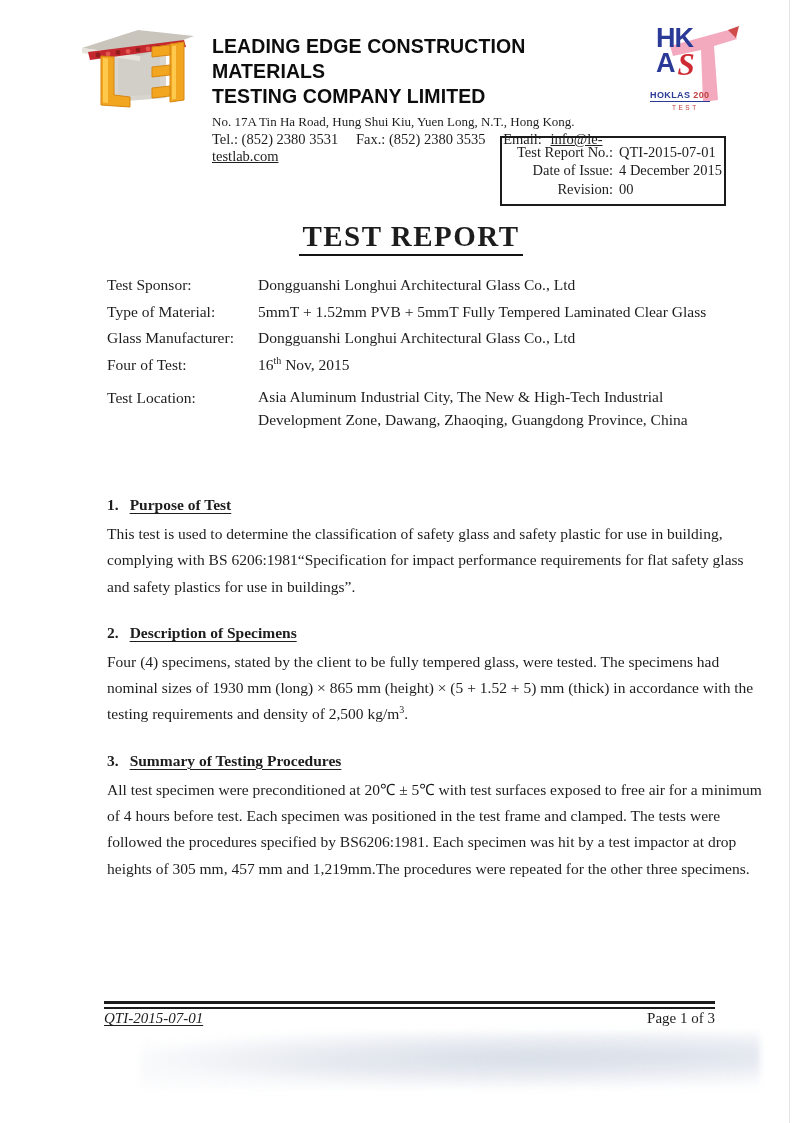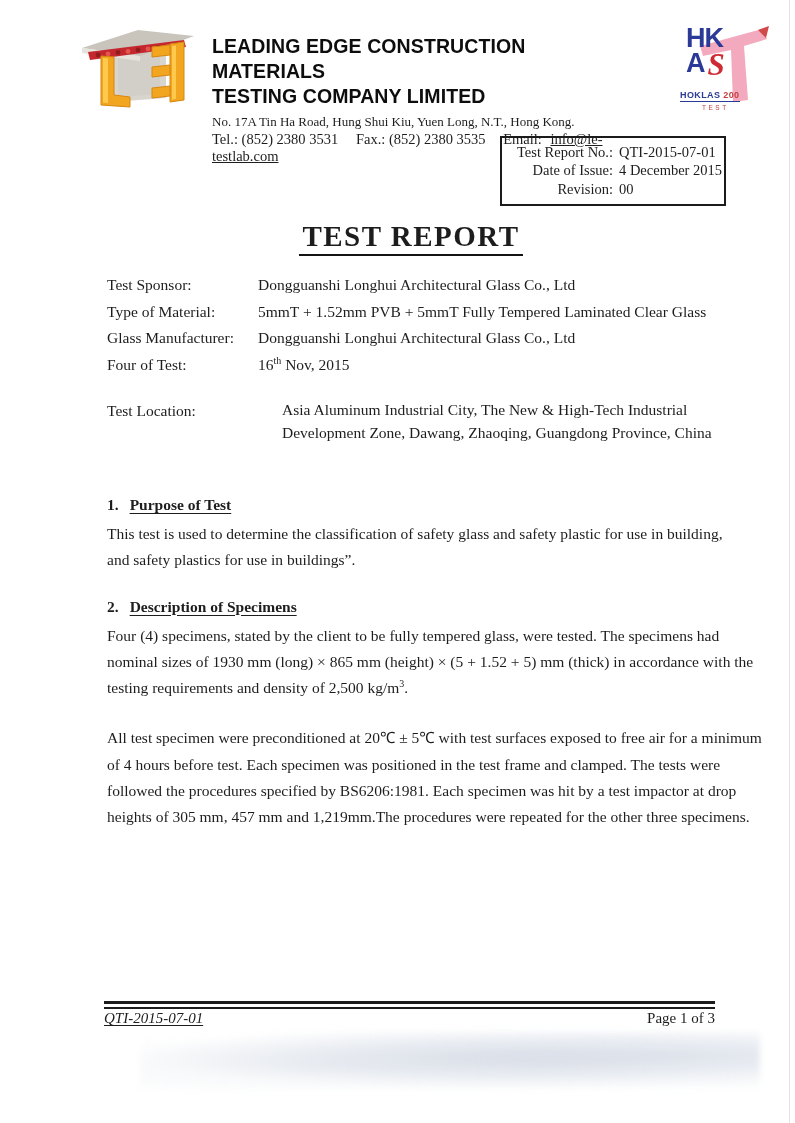--- a/index.html
+++ b/index.html
@@ -15,21 +15,21 @@
   .company-name {
     font-family:"Liberation Sans", sans-serif; font-weight:800;
     font-size:19.5px; line-height:25px; color:#0d0d0d; letter-spacing:0.1px;
   }
   .address { font-size:13px; line-height:17px; margin-top:4px; }
   .contact { font-size:14.5px; line-height:17px; margin-top:1px; }
   .contact .gap { display:inline-block; width:14px; }
   .contact .gap-s { display:inline-block; width:5px; }
   .email { text-decoration:underline; }
   
-  .hkas { position:absolute; top:24px; left:672px; width:104px; height:94px; }
+  .hkas { position:absolute; top:24px; left:642px; width:104px; height:94px; }
   .hkas svg.tick { position:absolute; left:0; top:0; width:104px; height:94px; }
   .hkas-letters { position:absolute; left:14px; top:2px; font-family:"Liberation Sans", sans-serif; font-weight:800; color:#2a3a96; }
   .hkas-hk { font-size:27px; line-height:24px; letter-spacing:-1px; }
   .hkas-arow { position:relative; line-height:24px; }
   .hkas-a { font-size:27px; letter-spacing:-1px; }
   .hkas-s { font-family:"Liberation Serif", serif; font-style:italic; font-weight:bold;
             font-size:31px; color:#cf2a33; position:relative; left:3px; top:3px; }
   .hkas-caption { position:absolute; left:8px; top:66px; font-family:"Liberation Sans", sans-serif;
     font-weight:700; font-size:9px; color:#2a3a96; border-bottom:1px solid #2a3a96;
     padding-bottom:1px; letter-spacing:0.4px; white-space:nowrap; }
@@ -51,21 +51,21 @@
   .title-text {
     display:inline-block; font-size:29px; font-weight:bold; letter-spacing:1.5px;
     border-bottom:2.5px solid #141414; padding:0 3px 1px;
   }
   
   .info-table { position:absolute; top:272px; left:107px; width:612px; font-size:15.5px; }
   .info-row { display:flex; }
   .info-label { width:151px; flex:0 0 auto; line-height:26.5px; }
   .info-value { flex:1; line-height:26.5px; }
   .info-value.tight div { line-height:23px; }
-  .info-row.loc { margin-top:20px;gap:24px; }
+  .info-row.loc { margin-top:7px; }
   sup.sm { font-size:10px; line-height:0; }
   
   .sections { position:absolute; top:496px; left:107px; width:612px; font-size:15.5px; }
   .sec + .sec { margin-top:24px; }
   .sec-head { font-weight:bold; margin-bottom:7px; }
   .sec-num { display:inline-block; margin-right:11px; }
   .sec-title { text-decoration:underline; text-underline-offset:3px; text-decoration-thickness:1.4px; }
   .sec-body div { line-height:26.3px; white-space:nowrap; }
   
   .footer-rule { position:absolute; top:1001px; left:104px; width:611px;
@@ -198,36 +198,40 @@
   </div>
 
   <div class="sections">
 
     <div class="sec">
       <div class="sec-head">
         <span class="sec-num">1.</span><span class="sec-title">Purpose of Test</span>
       </div>
       <div class="sec-body">
         <div>This test is used to determine the classification of safety glass and safety plastic for use in building,</div>
+        <div>complying with BS 6206:1981“Specification for impact performance requirements for flat safety glass</div>
         <div>and safety plastics for use in buildings”.</div>
       </div>
     </div>
 
     <div class="sec">
       <div class="sec-head">
         <span class="sec-num">2.</span><span class="sec-title">Description of Specimens</span>
       </div>
       <div class="sec-body">
         <div>Four (4) specimens, stated by the client to be fully tempered glass, were tested. The specimens had</div>
         <div>nominal sizes of 1930 mm (long) × 865 mm (height) × (5 + 1.52 + 5) mm (thick) in accordance with the</div>
         <div><span>testing requirements and density of 2,500 kg/m</span><sup class="sm">3</sup><span>.</span></div>
       </div>
     </div>
 
     <div class="sec">
+      <div class="sec-head">
+        <span class="sec-num">3.</span><span class="sec-title">Summary of Testing Procedures</span>
+      </div>
       <div class="sec-body">
         <div>All test specimen were preconditioned at 20℃ ± 5℃ with test surfaces exposed to free air for a minimum</div>
         <div>of 4 hours before test. Each specimen was positioned in the test frame and clamped. The tests were</div>
         <div>followed the procedures specified by BS6206:1981. Each specimen was hit by a test impactor at drop</div>
         <div>heights of 305 mm, 457 mm and 1,219mm.The procedures were repeated for the other three specimens.</div>
       </div>
     </div>
 
   </div>
 

